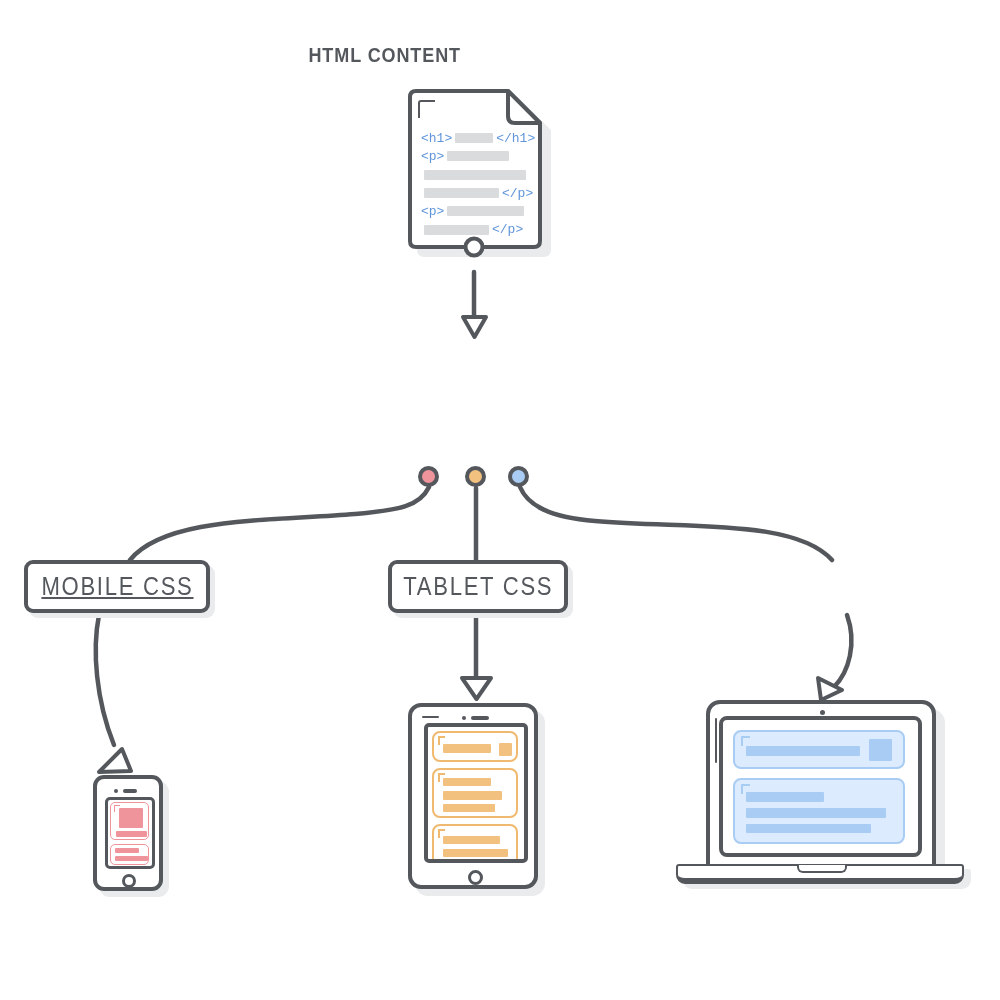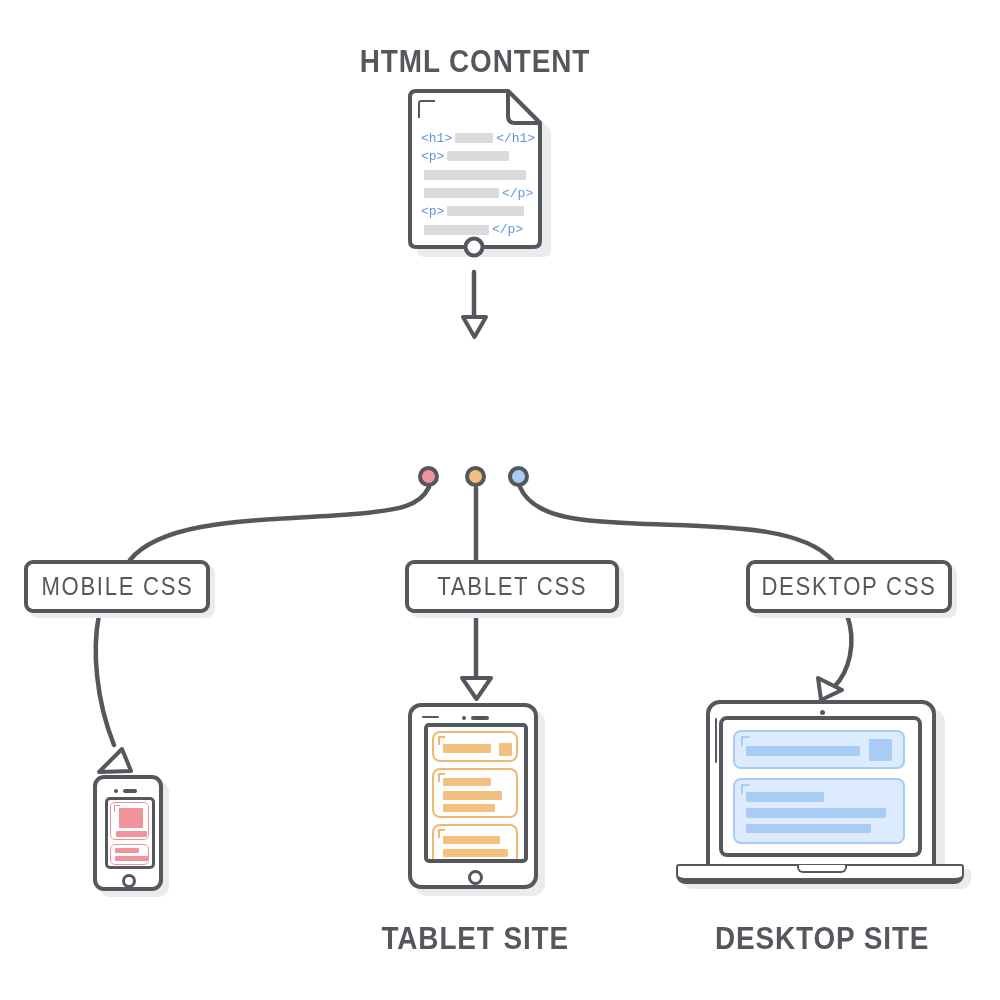--- a/index.html
+++ b/index.html
@@ -9,22 +9,22 @@
   }
   *{margin:0;padding:0;box-sizing:border-box;}
   html,body{background:#fff;}
   .canvas{position:relative;width:1000px;height:1000px;background:#fff;overflow:hidden;
           font-family:"Liberation Sans",sans-serif;color:var(--ink);}
   svg.connectors{position:absolute;left:0;top:0;z-index:1;}
   .wire{stroke:var(--ink);stroke-width:4.5;fill:none;stroke-linecap:round;}
   .arrowhead{fill:#fff;stroke:var(--ink);stroke-width:4;stroke-linejoin:round;}
   .node{stroke:var(--ink);stroke-width:4;fill:#fff;}
 
-  .title,.site-label{position:absolute;text-align:center;font-weight:bold;
-    font-size:31px;letter-spacing:1px;color:var(--ink);z-index:2;}
+  .title,.site-label{position:absolute;font-weight:bold;
+    font-size:20px;letter-spacing:1px;color:var(--ink);z-index:2;}
   .condensed{display:inline-block;transform:scaleX(.9);transform-origin:center;white-space:nowrap;}
 
   
   .doc{position:absolute;left:405px;top:86px;width:160px;height:185px;z-index:2;}
   .doc svg{position:absolute;left:0;top:0;}
   .code-rows{position:absolute;left:16px;top:43px;width:120px;}
   .code-row{display:flex;align-items:center;height:18.3px;
     font-family:"Liberation Mono",monospace;font-size:13px;color:var(--code-blue);white-space:pre;}
   .code-bar{height:10px;background:var(--bar-gray);margin:0 3px;border-radius:1px;flex:none;}
 
@@ -111,28 +111,25 @@
         <div class="code-row"><div class="code-bar" style="width: 75px;"></div><span>&lt;/p&gt;</span></div>
         <div class="code-row"><span>&lt;p&gt;</span><div class="code-bar" style="width: 77px;"></div></div>
         <div class="code-row"><div class="code-bar" style="width: 65px;"></div><span>&lt;/p&gt;</span></div>
       </div>
   </div>
 
   <div class="dot" style="left: 418px; top: 466px; background: rgb(240, 148, 156);"></div>
   <div class="dot" style="left: 465px; top: 466px; background: rgb(242, 193, 127);"></div>
   <div class="dot" style="left: 508px; top: 466px; background: rgb(169, 204, 244);"></div>
 
-  <div class="css-box" style="left:24px;width:186px;">
+  <div class="css-box" style="left:24px;width:186px;text-decoration:underline;">
     <span>MOBILE CSS</span>
   </div>
-  <div class="css-box" style="left:405px;width:214px;">
+  <div class="css-box" style="left:388px;width:180px;">
     <span>TABLET CSS</span>
-  </div>
-  <div class="css-box" style="left:746px;width:206px;">
-    <span>DESKTOP CSS</span>
   </div>
 
   <div class="device" style="left:93px;top:775px;width:80px;height:125px;">
     <div class="phone-body">
       <div class="spk-dot" style="left:17px;top:10px;width:4px;height:4px;"></div>
       <div class="spk-bar" style="left:26px;top:10px;width:14px;height:4px;"></div>
       <div class="screen" style="left:8px;top:18px;width:50px;height:72px;border-radius:5px;">
         <div class="card" style="left:2px;top:2px;width:39px;height:38px;border:1.5px solid var(--pink);border-radius:5px;">
           <div class="cmark" style="left:3px;top:2px;width:6px;height:7px;border-color:var(--pink);border-width:1.5px;"></div>
           <div class="bar" style="left:8px;top:5px;width:24px;height:20px;background:var(--pink);"></div>
@@ -190,20 +187,14 @@
           <div class="bar" style="left:11px;top:28px;width:140px;height:10px;background:var(--blue);"></div>
           <div class="bar" style="left:11px;top:44px;width:125px;height:9px;background:var(--blue);"></div>
         </div>
       </div>
     </div>
     <div class="lap-base">
       <div class="trackpad"></div>
     </div>
   </div>
 
-  <div class="site-label" style="left:350px;top:921px;width:250px;">
-    <span class="condensed">TABLET SITE</span>
-  </div>
-  <div class="site-label" style="left:697px;top:921px;width:250px;">
-    <span class="condensed">DESKTOP SITE</span>
-  </div>
 
 </div>
 
 </body></html>

